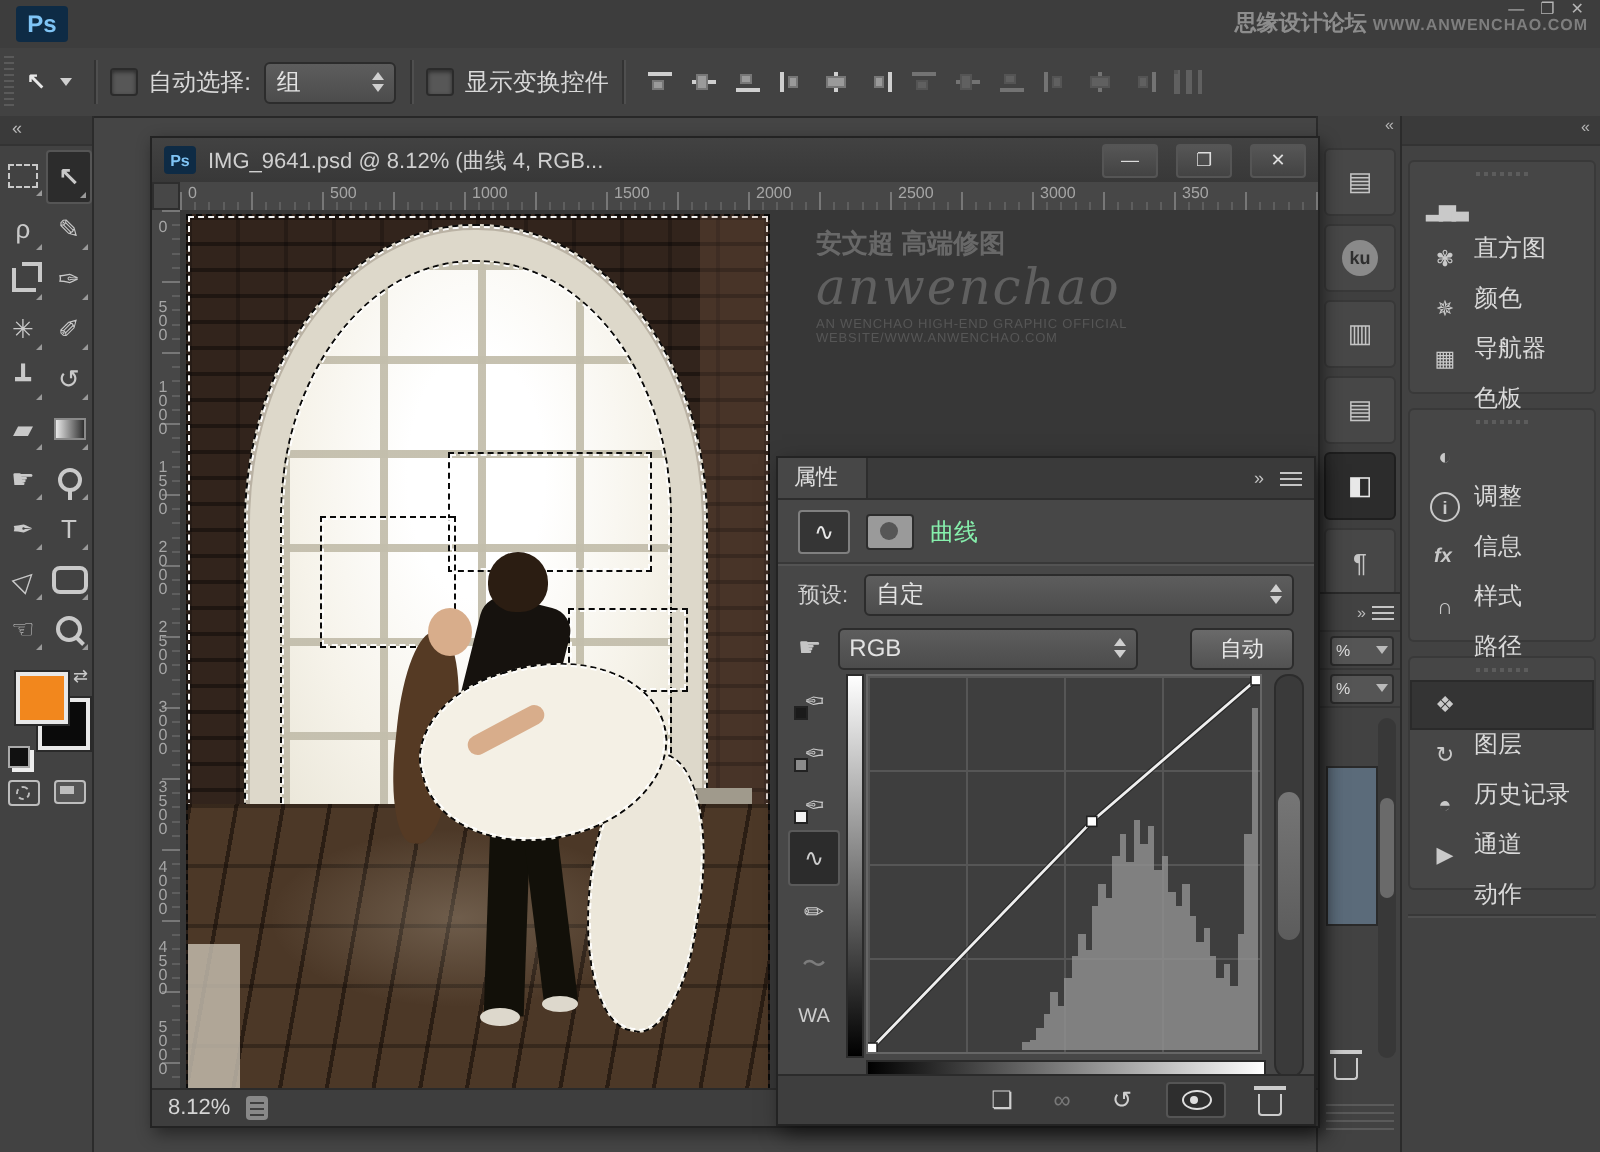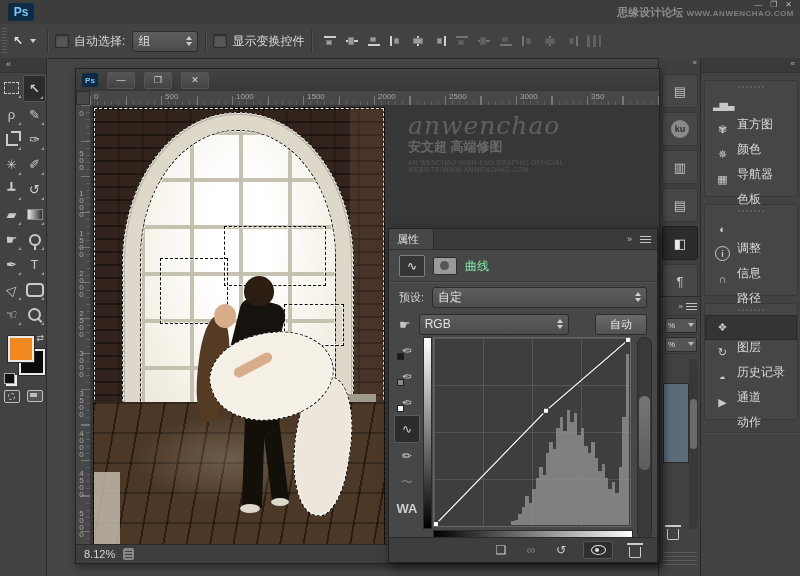--- a/index.html
+++ b/index.html
@@ -392,20 +392,21 @@
     </div>
     <div id="mask-row">
       <span class="ico-qmask"></span>
       <span class="ico-screenmode"></span>
     </div>
   </div>
 
   <div id="docwin">
     <div id="doc-titlebar">
       <div id="doc-icon">Ps</div>
+      <div id="doc-title">IMG_9641.psd @ 8.12% (曲线 4, RGB...</div>
       <div class="doc-ctrl">—</div>
       <div class="doc-ctrl">❐</div>
       <div class="doc-ctrl">✕</div>
     </div>
     <div id="ruler-corner"></div>
     <div id="ruler-h">
         <span class="rh-label" style="left: 4px;">0</span>
         <span class="rh-label" style="left: 75px;">500</span>
         <span class="rh-label" style="left: 146px;">1000</span>
         <span class="rh-label" style="left: 217px;">1500</span>
@@ -423,22 +424,22 @@
         <span class="rv-label" style="top: 204px;">2500</span>
         <span class="rv-label" style="top: 244px;">3000</span>
         <span class="rv-label" style="top: 284px;">3500</span>
         <span class="rv-label" style="top: 324px;">4000</span>
         <span class="rv-label" style="top: 364px;">4500</span>
         <span class="rv-label" style="top: 404px;">5000</span>
       </div>
 
     <div id="canvas">
       <div id="cv-watermark">
+        <div id="cv-wm-cn">安文超 高端修图</div>
         <div id="cv-wm-script">anwenchao</div>
-        <div id="cv-wm-cn">安文超 高端修图</div>
         <div id="cv-wm-sub">AN WENCHAO HIGH-END GRAPHIC OFFICIAL WEBSITE/WWW.ANWENCHAO.COM</div>
       </div>
 
       <div id="photo" class="ants">
         <div id="ph-rightwall"></div>
         <div id="ph-arch" class="ants"></div>
         <div id="ph-panes" class="ants"></div>
         <div id="ph-sill"></div>
         <div id="ph-pilaster"></div>
         <div id="ph-floor"></div>
@@ -518,21 +519,21 @@
         <div class="ptool sel">
           <span>∿</span>
         </div>
         <div class="ptool">
           <span>✏</span>
         </div>
         <div class="ptool dis">
           <span>〜</span>
         </div>
         <div class="ptool">
-          <span style="font-size: 13px; font-weight: bold;">WA</span>
+          <span style="font-size: 10px; font-weight: normal;">WA</span>
         </div>
       </div>
     <div id="curve-leftgrad"></div>
     <div id="curve-grid">
       <div id="hist">
           <div class="hbar" style="height: 0px;"></div>
           <div class="hbar" style="height: 0px;"></div>
           <div class="hbar" style="height: 0px;"></div>
           <div class="hbar" style="height: 0px;"></div>
           <div class="hbar" style="height: 0px;"></div>
@@ -687,20 +688,24 @@
         <div class="dock-group">
           <div class="dock-item">
             <span class="dock-ic">◐</span>
             <span class="dock-label">调整</span>
           </div>
           <div class="dock-item">
             <span class="dock-ic circ">i</span>
             <span class="dock-label">信息</span>
           </div>
           <div class="dock-item">
+            <span class="dock-ic fx">fx</span>
+            <span class="dock-label">样式</span>
+          </div>
+          <div class="dock-item">
             <span class="dock-ic">∩</span>
             <span class="dock-label">路径</span>
           </div>
         </div>
         <div class="dock-group">
           <div class="dock-item sel">
             <span class="dock-ic">❖</span>
             <span class="dock-label">图层</span>
           </div>
           <div class="dock-item">

